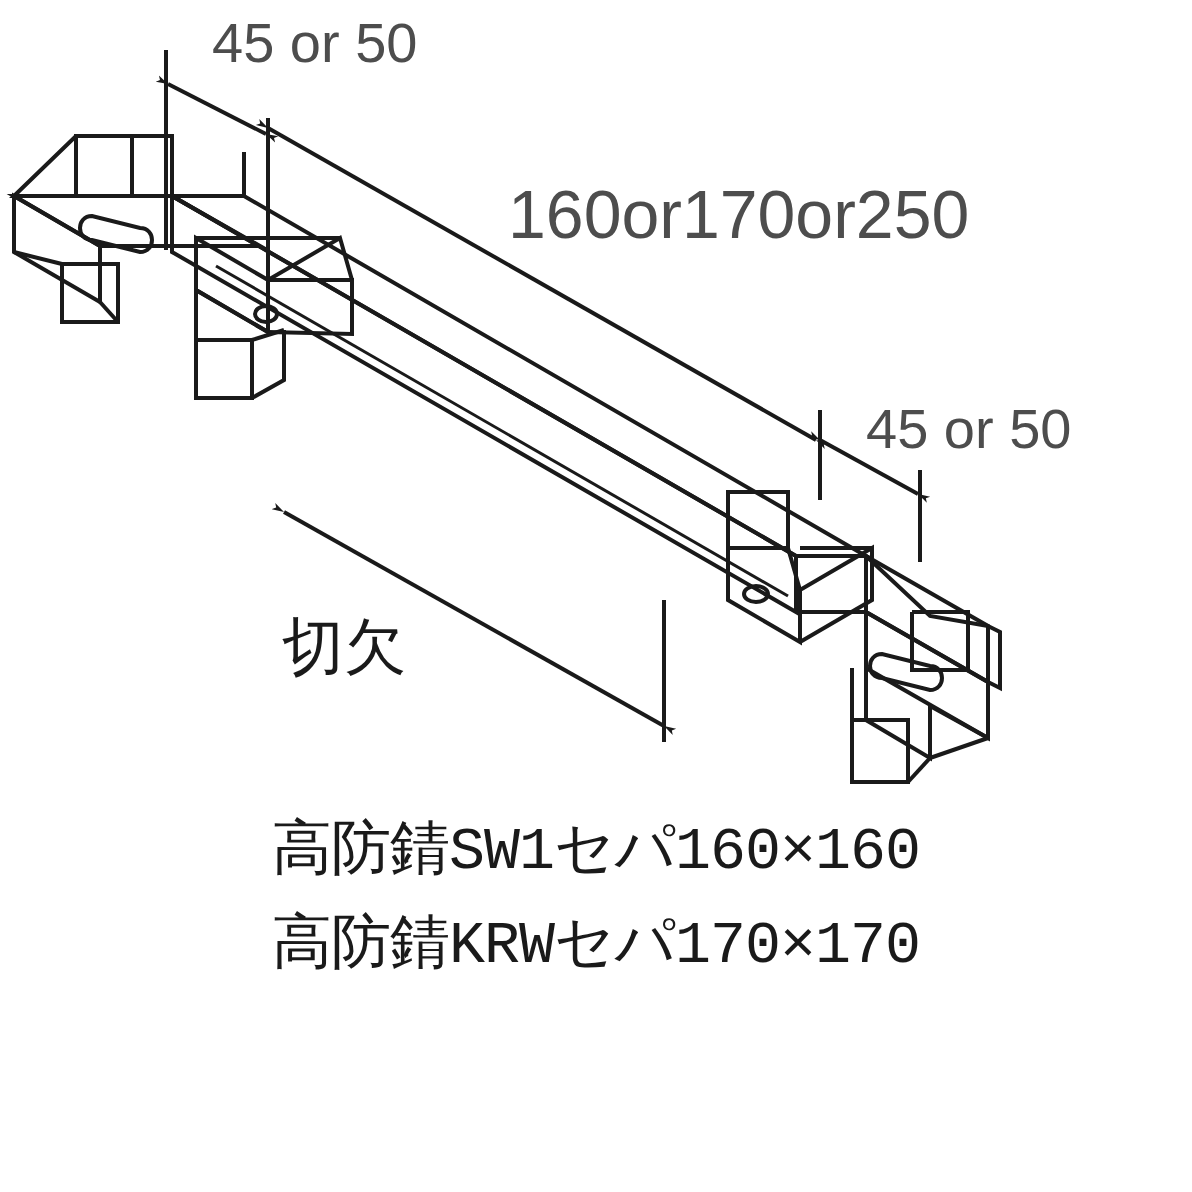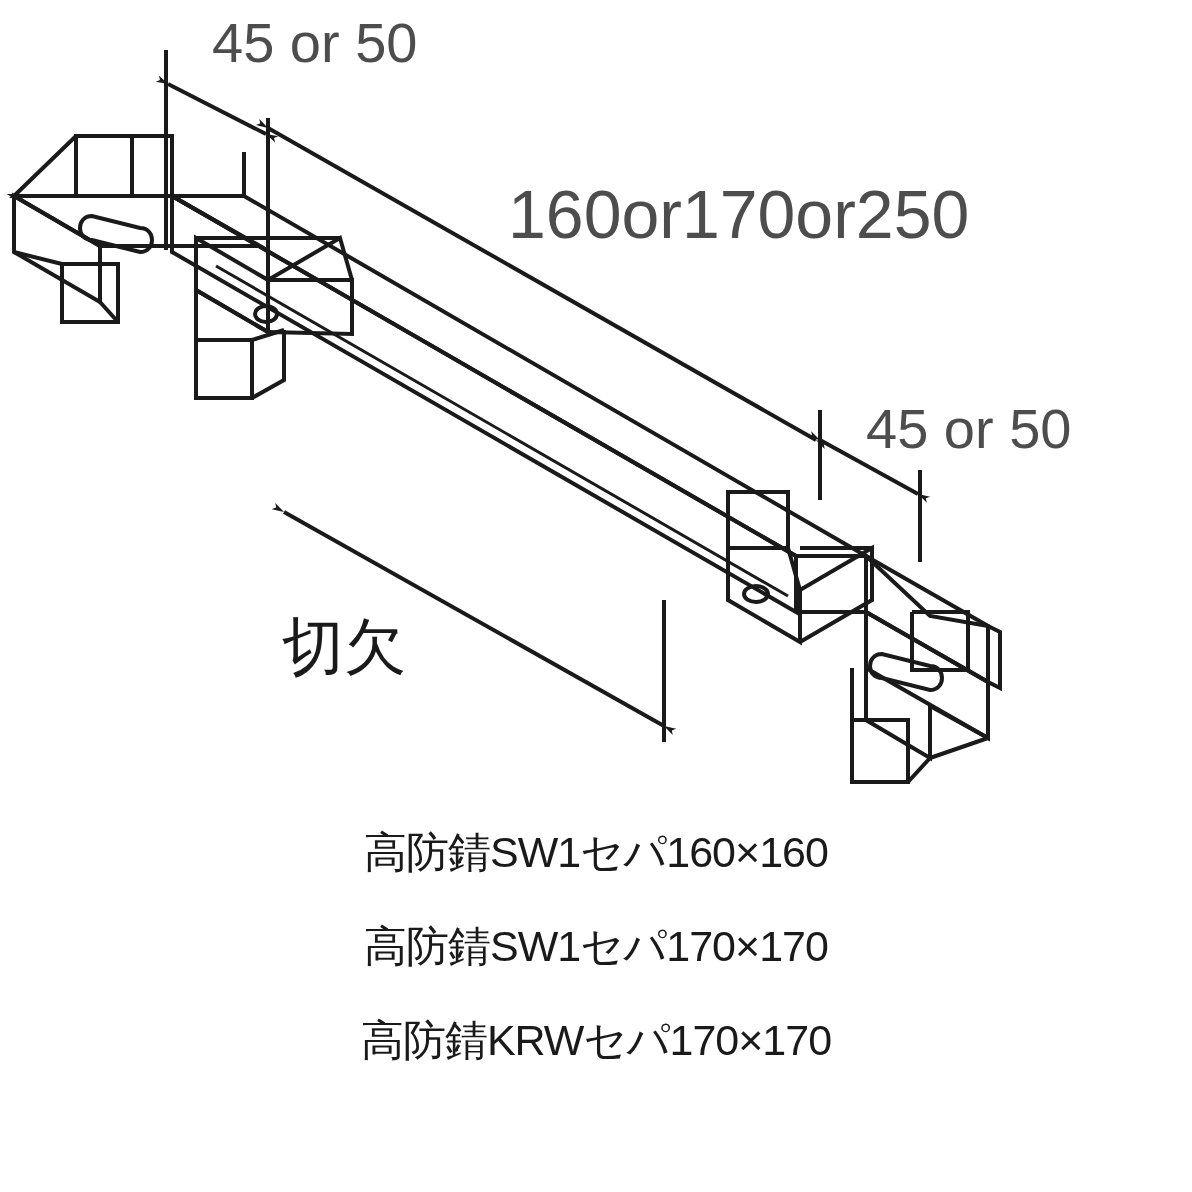--- a/index.html
+++ b/index.html
@@ -27,22 +27,22 @@
     width: 1192px;
     height: 1192px;
   }
   .label-list {
     position: absolute;
     left: 0;
     top: 805px;
     width: 1192px;
   }
   .label-line {
-    font-family: Liberation Sans, sans-serif;
-    font-size: 43px;
+    font-family: Liberation Mono, monospace;
+    font-size: 60px;
     line-height: 94px;
     letter-spacing: -1px;
     color: #1a1a1a;
     text-align: center;
     white-space: nowrap;
   }
   .dim-text {
     font-family: "Liberation Sans", sans-serif;
     font-size: 56px;
     fill: #4d4d4d;
@@ -162,17 +162,16 @@
 
     <text class="dim-text-large" x="508" y="238">160or170or250</text>
 
     <text class="dim-text" x="866" y="448">45 or 50</text>
 
     <text class="cjk-text" x="282" y="668">切欠</text>
   </svg>
 
   <div class="label-list">
     <div class="label-line">高防錆SW1セパ160×160</div>
-    <div class="label-line">高防錆SW1セパ170×170</div>
     <div class="label-line">高防錆KRWセパ170×170</div>
   </div>
 
 </div>
 
 </body></html>

